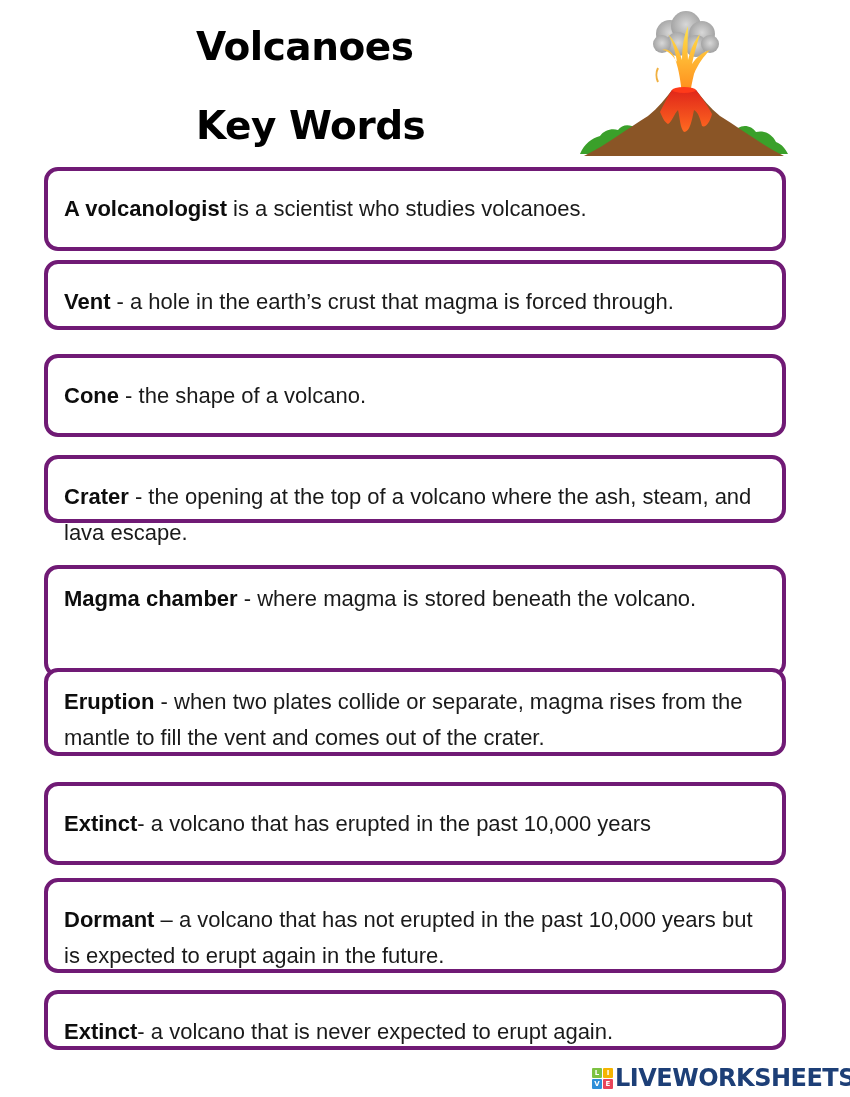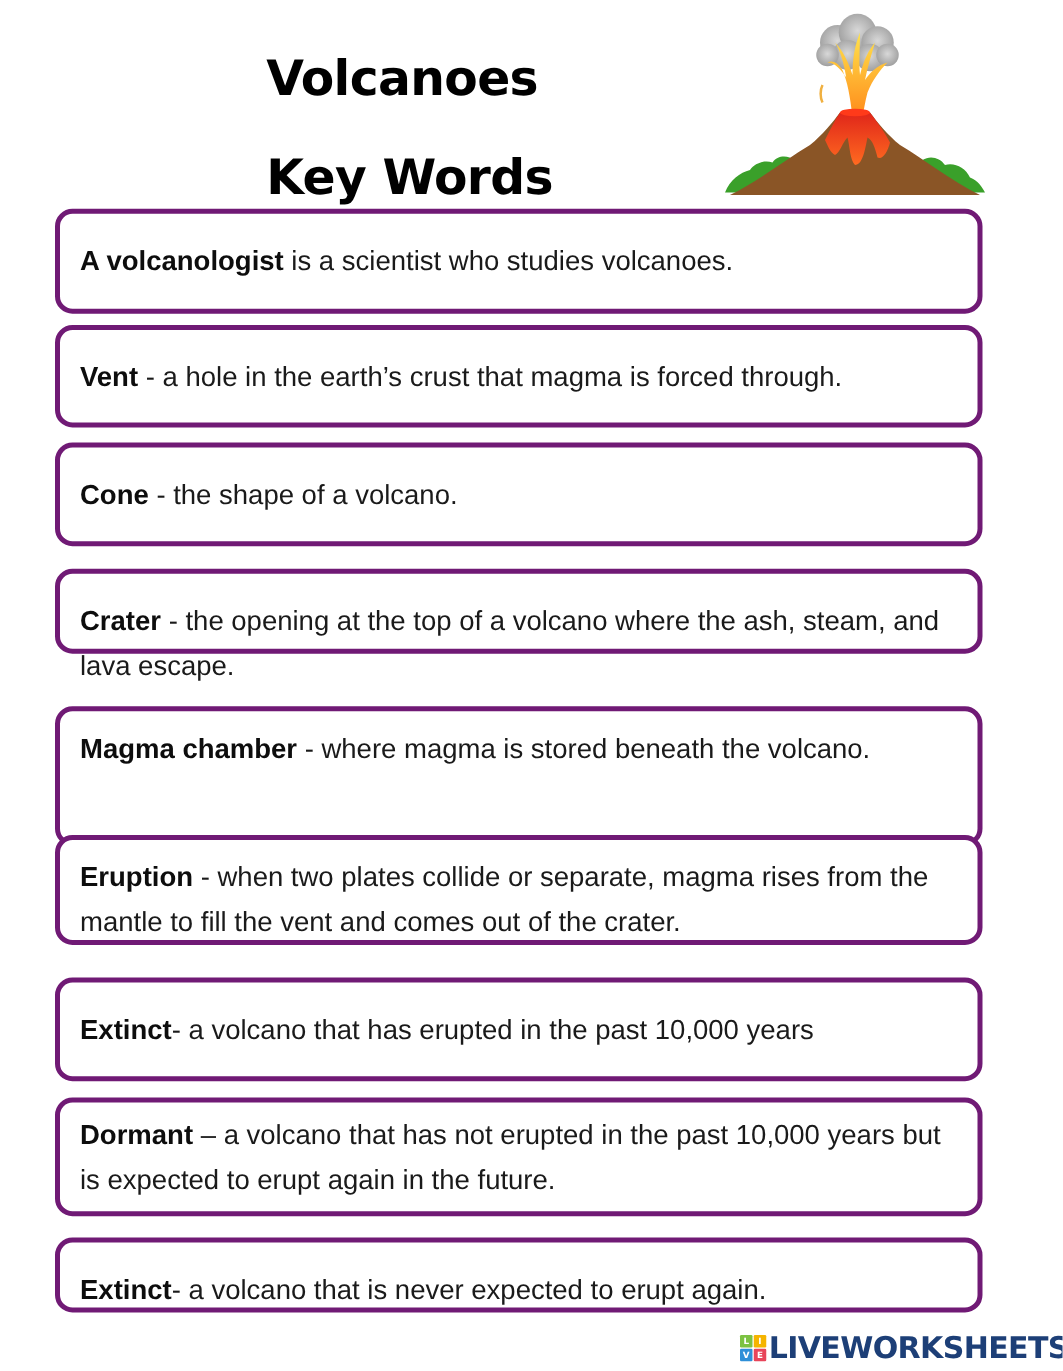--- a/index.html
+++ b/index.html
@@ -17,21 +17,21 @@
     }
     .title {
       position: absolute;
       left: 196px;
       font-family: "DejaVu Sans", "Liberation Sans", sans-serif;
       font-weight: bold;
       font-size: 39px;
       letter-spacing: -0.5px;
       color: #000000;
       line-height: 1;
-      margin: 17px;
+      margin: 0;
     }
     .title.line1 { top: 27px; }
     .title.line2 { top: 106px; }
 
     .volcano {
       position: absolute;
       left: 578px;
       top: 4px;
       width: 212px;
       height: 156px;
@@ -134,39 +134,39 @@
 
     <path d="M94 86 L118 86 C124 94 130 102 134 110 C132 118 128 124 124 122 C122 114 120 108 116 106 C114 116 112 128 106 128 C102 124 102 114 100 106 C96 110 94 118 90 120 C86 118 84 112 82 108 C86 100 90 92 94 86 Z" fill="url(#lava)"></path>
     <ellipse cx="106" cy="86" rx="12" ry="3" fill="#ff3a1a"></ellipse>
   </svg>
 </div>
 
 <div>
   <div class="card" style="top:167px;height:84px;">
     <span class="term">A volcanologist</span><span class="def"> is a scientist who studies volcanoes.</span>
   </div>
-  <div class="card" style="top:260px;height:82px;">
+  <div class="card" style="top:260px;height:70px;">
     <span class="term">Vent</span><span class="def"> - a hole in the earth’s crust that magma is forced through.</span>
   </div>
   <div class="card" style="top:354px;height:83px;">
     <span class="term">Cone</span><span class="def"> - the shape of a volcano.</span>
   </div>
   <div class="card" style="top:455px;height:68px;">
     <span class="term">Crater</span><span class="def"> - the opening at the top of a volcano where the ash, steam, and lava escape.</span>
   </div>
   <div class="card" style="top:565px;height:112px;padding-top:12px;">
     <span class="term">Magma chamber</span><span class="def"> - where magma is stored beneath the volcano.</span>
   </div>
   <div class="card" style="top:668px;height:88px;padding-top:12px;">
     <span class="term">Eruption</span><span class="def"> - when two plates collide or separate, magma rises from the mantle to fill the vent and comes out of the crater.</span>
   </div>
   <div class="card" style="top:782px;height:83px;">
     <span class="term">Extinct</span><span class="def">- a volcano that has erupted in the past 10,000 years</span>
   </div>
-  <div class="card" style="top:878px;height:95px;padding-top:8px;">
+  <div class="card" style="top:878px;height:95px;padding-top:20px;">
     <span class="term">Dormant</span><span class="def"> – a volcano that has not erupted in the past 10,000 years but is expected to erupt again in the future.</span>
   </div>
   <div class="card" style="top:990px;height:60px;">
     <span class="term">Extinct</span><span class="def">- a volcano that is never expected to erupt again.</span>
   </div>
 </div>
 
 <div class="watermark">
   <div class="logo-grid">
     <span style="background:#7cc242;">L</span>

